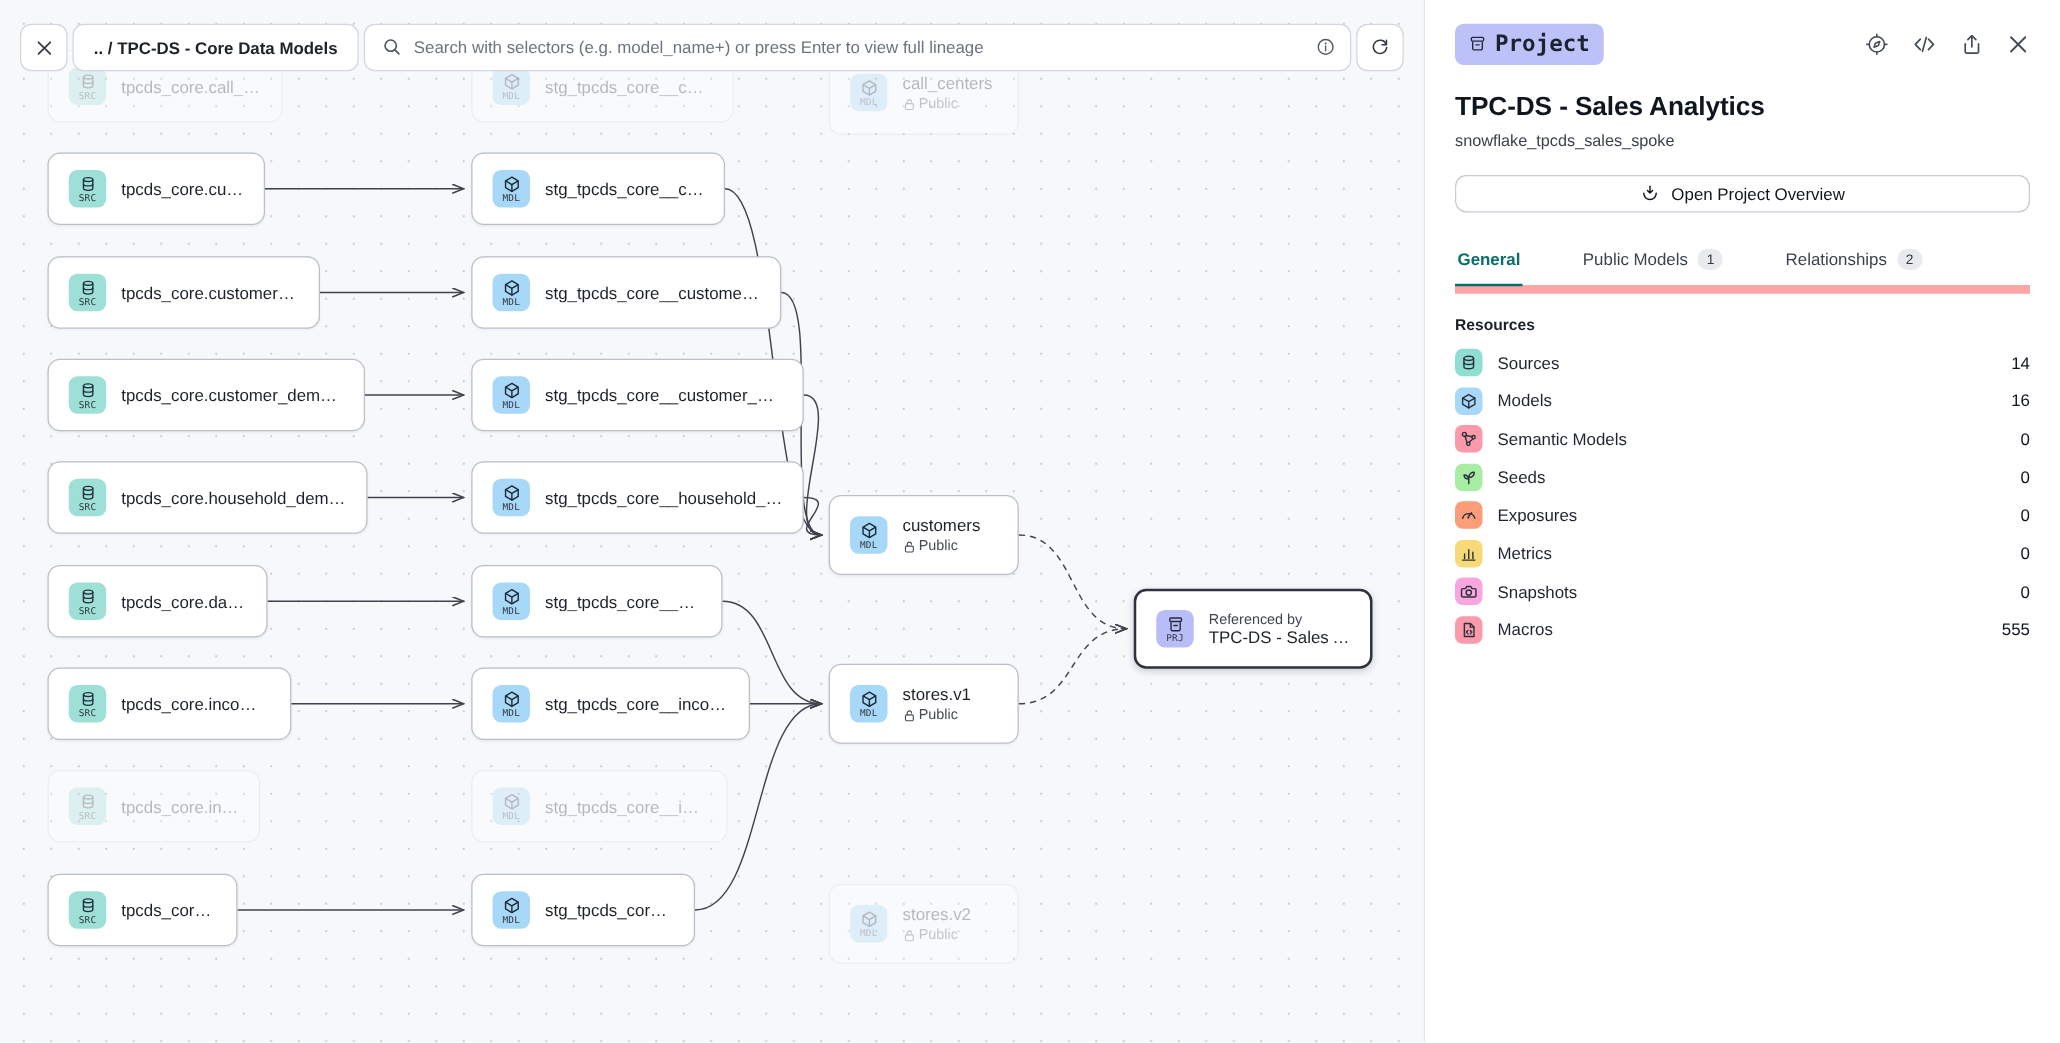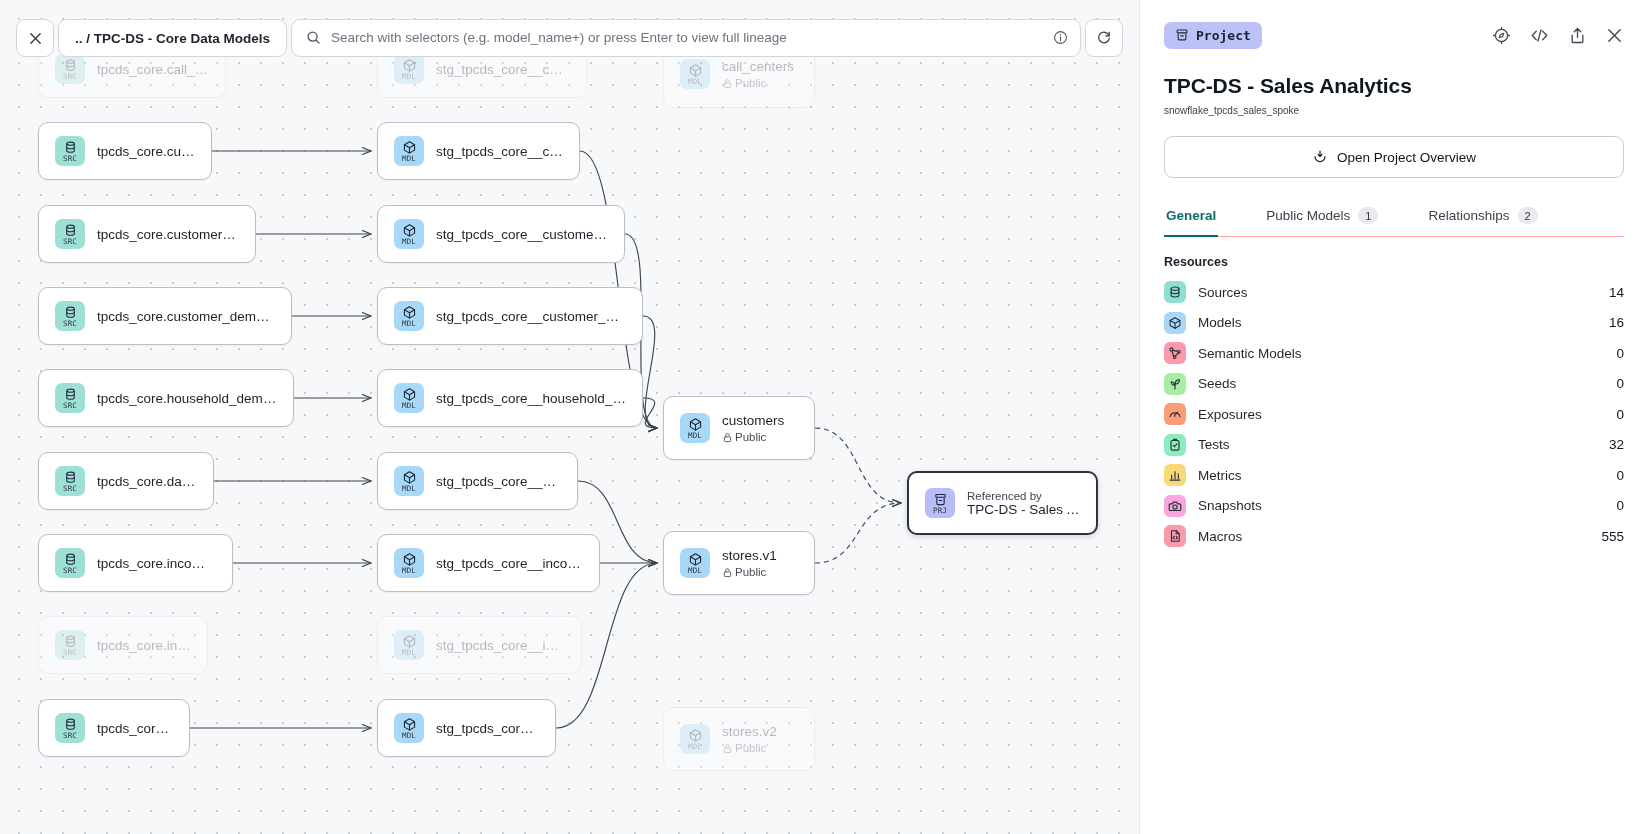--- a/index.html
+++ b/index.html
@@ -103,39 +103,39 @@
   }
   #panel-top {
     display: flex; align-items: center; justify-content: space-between;
     height: 56px; padding-top: 14px;
   }
   #type-chip {
     display: inline-flex; align-items: center; gap: 7px;
     background: #bcc2f7; color: #1d2230;
     border-radius: 7px; padding: 6px 11px;
     font-family: "DejaVu Sans Mono", monospace;
-    font-size: 13px; font-weight: 700;
+    font-size: 18px; font-weight: 700;
   }
   #panel-actions { display: flex; align-items: center; gap: 18px; color: #434a55; }
   #panel-actions .pa { cursor: pointer; display: flex; }
   #panel-title {
     font-size: 21px; font-weight: bold; color: #10161f;
     margin-top: 18px; letter-spacing: -.1px;
   }
-  #panel-subtitle { font-size: 10px; color: #3b424d; margin-top: 7px; }
+  #panel-subtitle { font-size: 13px; color: #3b424d; margin-top: 7px; }
   #overview-btn {
-    margin-top: 20px; height: 42px; width: 100%;
+    margin-top: 20px; height: 30px; width: 100%;
     background: #fff; border: 1px solid #c7ccd4; border-radius: 9px;
     display: flex; align-items: center; justify-content: center; gap: 9px;
     font-size: 13.5px; color: #11161e; cursor: pointer;
     font-family: "Liberation Sans", sans-serif;
   }
   #tabs {
     display: flex; align-items: stretch; gap: 0;
-    margin-top: 20px; border-bottom: 1px solid #fca5a5;
+    margin-top: 20px; border-bottom: 7px solid #fca5a5;
   }
   .tab {
     display: flex; align-items: center; gap: 8px;
     padding: 9px 2px 11px; margin-right: 46px;
     font-size: 13.5px; color: #3b424d; cursor: pointer;
     border-bottom: 2.5px solid transparent; margin-bottom: -1px;
   }
   .tab.active { color: #0b6e6a; font-weight: bold; border-bottom-color: #0b6e6a; }
   .tab-count {
     background: #e8eaee; color: #32383f; border-radius: 9px;
@@ -646,31 +646,20 @@
             <svg width="14" height="14" viewBox="0 0 16 16">
               <path d="M2.4 11 A5.8 5.8 0 0 1 13.6 11" stroke="#2b313c" stroke-width="1.3" fill="none" stroke-linecap="round" stroke-linejoin="round"></path>
               <path d="M10.6 5.8 L7.6 9.6" stroke="#2b313c" stroke-width="1.3" fill="none" stroke-linecap="round" stroke-linejoin="round"></path>
               <circle cx="7.6" cy="10.4" r=".9" fill="#2b313c"></circle>
             </svg>
           </span>
           <span class="res-label">Exposures</span>
           <span class="res-value">0</span>
         </div>
         <div class="res-row">
-          <span class="res-icon" style="background:#8bedbe">
-            <svg width="14" height="14" viewBox="0 0 16 16">
-              <rect x="3.4" y="2.8" width="9.2" height="11" rx="1.6" stroke="#2b313c" stroke-width="1.3" fill="none" stroke-linecap="round" stroke-linejoin="round"></rect>
-              <path d="M6.2 2.8 L6.2 1.6 L9.8 1.6 L9.8 2.8" stroke="#2b313c" stroke-width="1.3" fill="none" stroke-linecap="round" stroke-linejoin="round"></path>
-              <path d="M5.9 8.4 L7.4 9.9 L10.3 6.6" stroke="#2b313c" stroke-width="1.3" fill="none" stroke-linecap="round" stroke-linejoin="round"></path>
-            </svg>
-          </span>
-          <span class="res-label">Tests</span>
-          <span class="res-value">32</span>
-        </div>
-        <div class="res-row">
           <span class="res-icon" style="background:#f8d978">
             <svg width="14" height="14" viewBox="0 0 16 16">
               <path d="M4.2 12.4 L4.2 8.2 M8 12.4 L8 4.2 M11.8 12.4 L11.8 6.6" stroke="#2b313c" stroke-width="1.3" fill="none" stroke-linecap="round" stroke-linejoin="round"></path>
               <path d="M2.4 13.8 L13.6 13.8" stroke="#2b313c" stroke-width="1.3" fill="none" stroke-linecap="round" stroke-linejoin="round"></path>
             </svg>
           </span>
           <span class="res-label">Metrics</span>
           <span class="res-value">0</span>
         </div>
         <div class="res-row">

